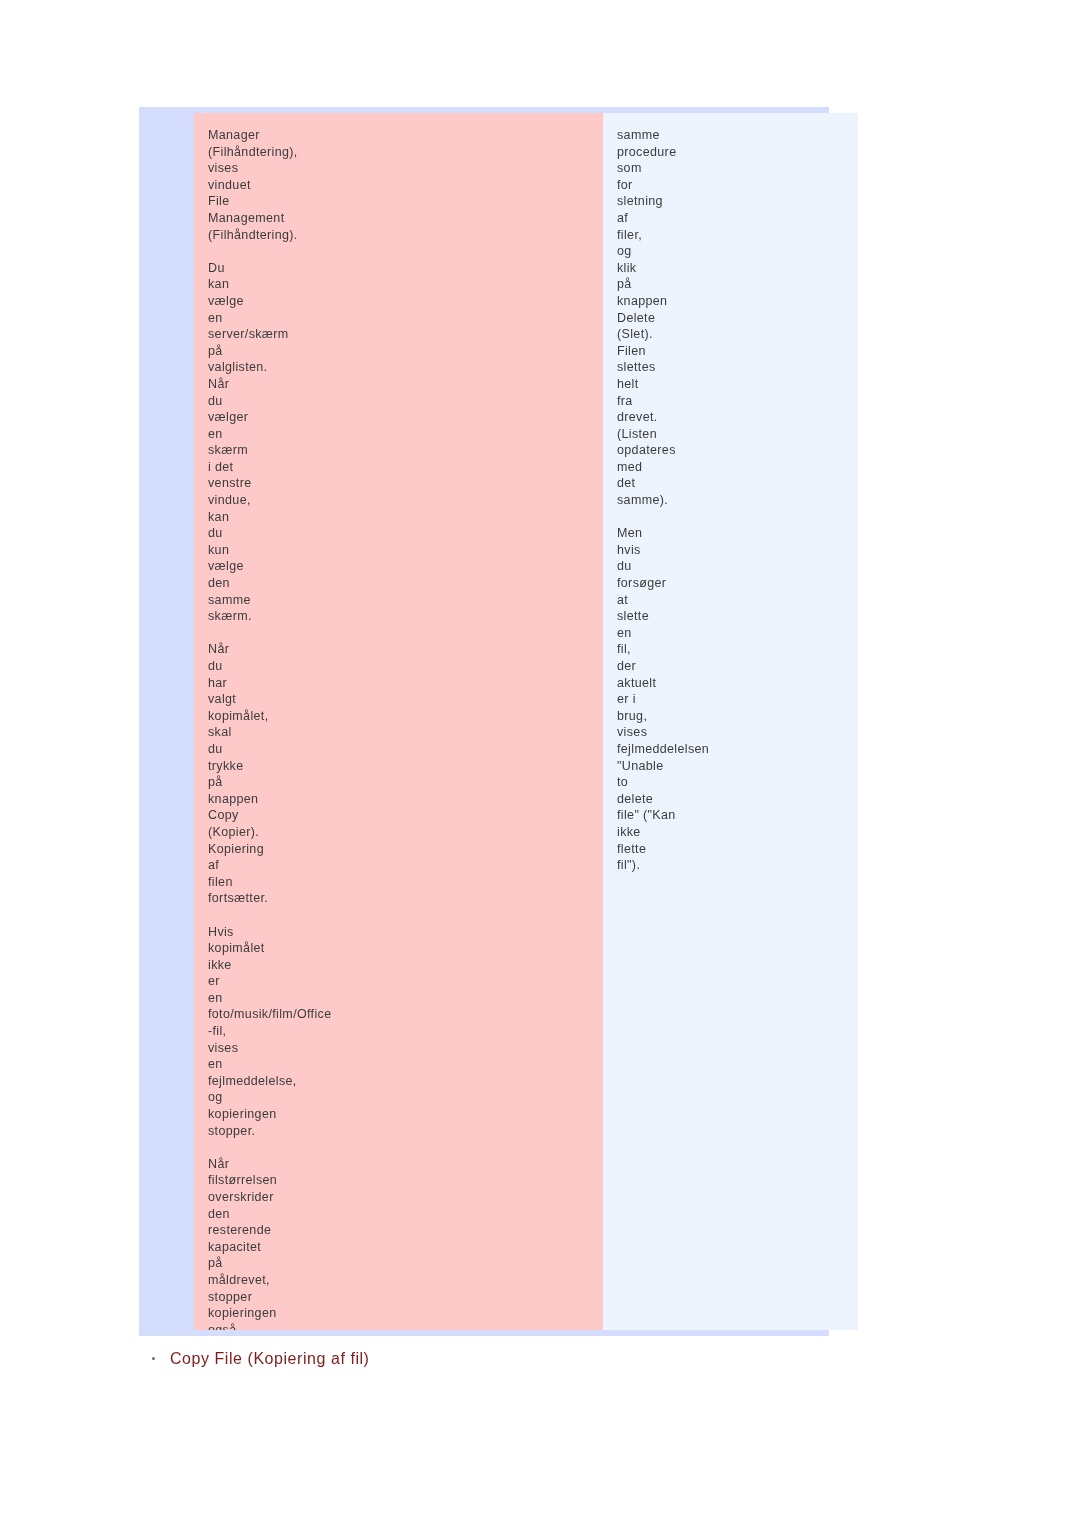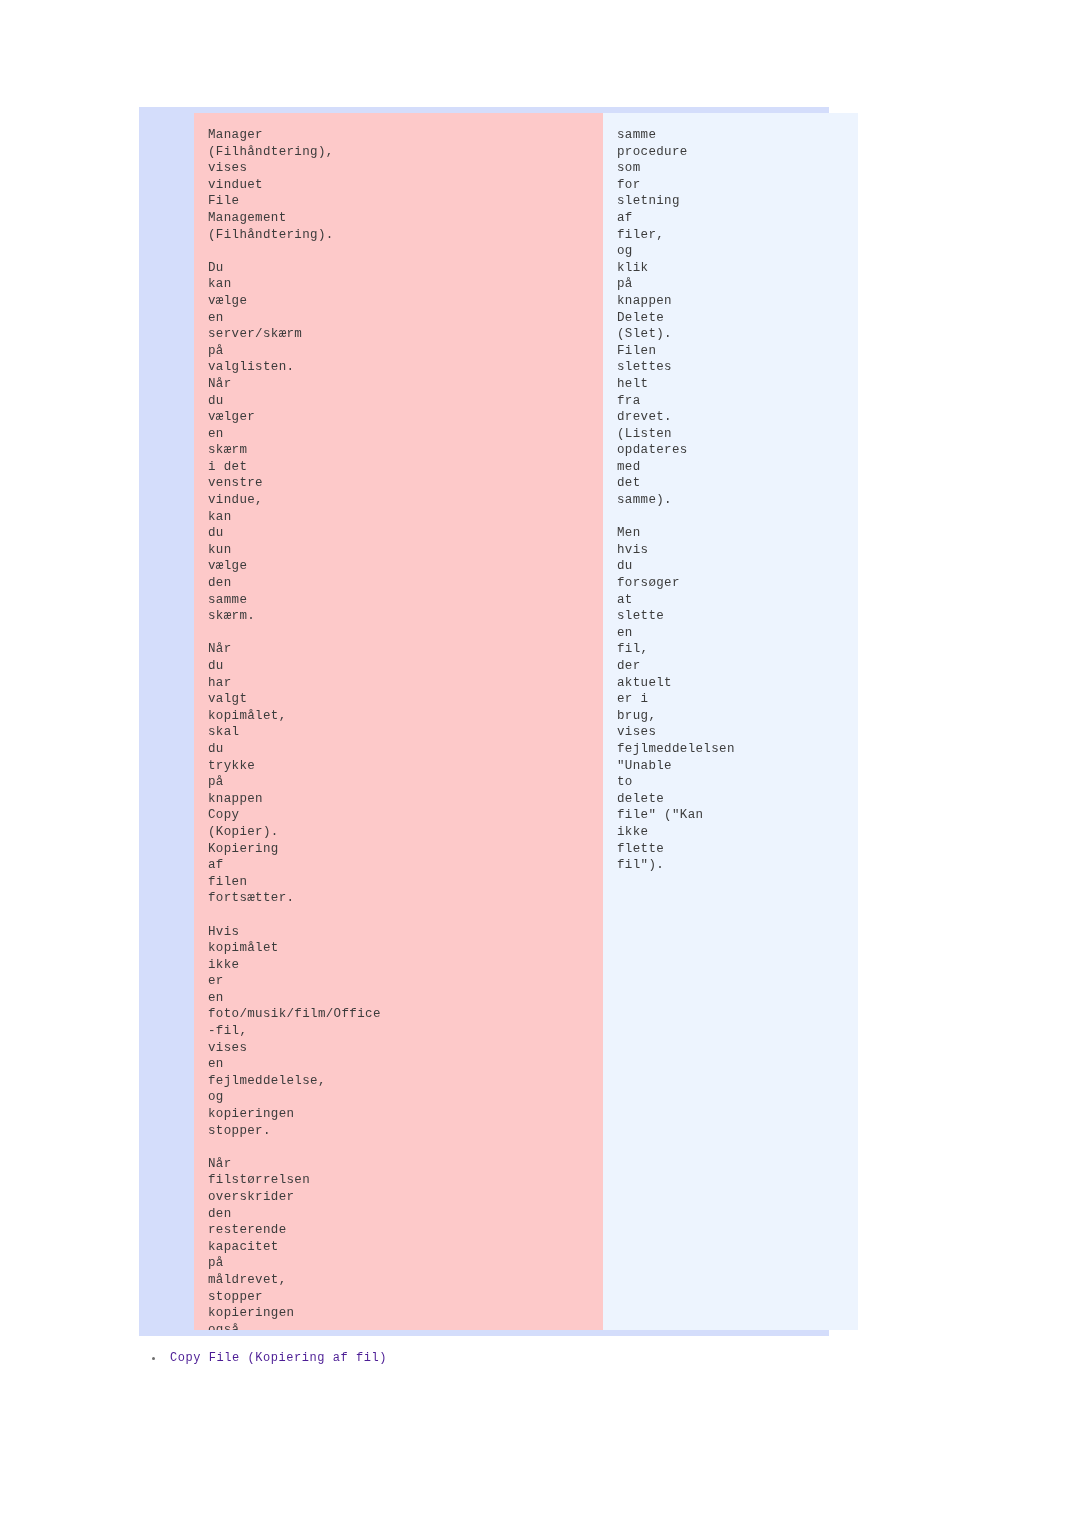--- a/index.html
+++ b/index.html
@@ -12,21 +12,20 @@
     background: #ffffff;
     font-family: "Liberation Sans", "DejaVu Sans", sans-serif;
     -webkit-font-smoothing: antialiased;
   }
 
   #page {
     position: relative;
     width: 1080px;
     height: 1527px;
     overflow: hidden;
-    font-family: Liberation Mono, monospace;
   }
 
   
   .panel {
     position: absolute;
     left: 139px;
     top: 107px;
     width: 690px;
     height: 1229px;
     background: #d4ddfb;
@@ -78,23 +77,23 @@
     left: 139px;
     top: 1350px;
     width: 600px;
     margin: 0;
     padding: 0;
     list-style: none;
   }
   .linklist li {
     position: relative;
     padding-left: 31px;
-    font-size: 12px;
+    font-size: 16px;
     line-height: 17px;
-    color: #4c1d95;
+    color: #7f1d1d;
     letter-spacing: 0.55px;
     white-space: nowrap;
   }
   .linklist li .dot {
     position: absolute;
     left: 13px;
     top: 7px;
     width: 3px;
     height: 3px;
     background: #6d6d6d;

